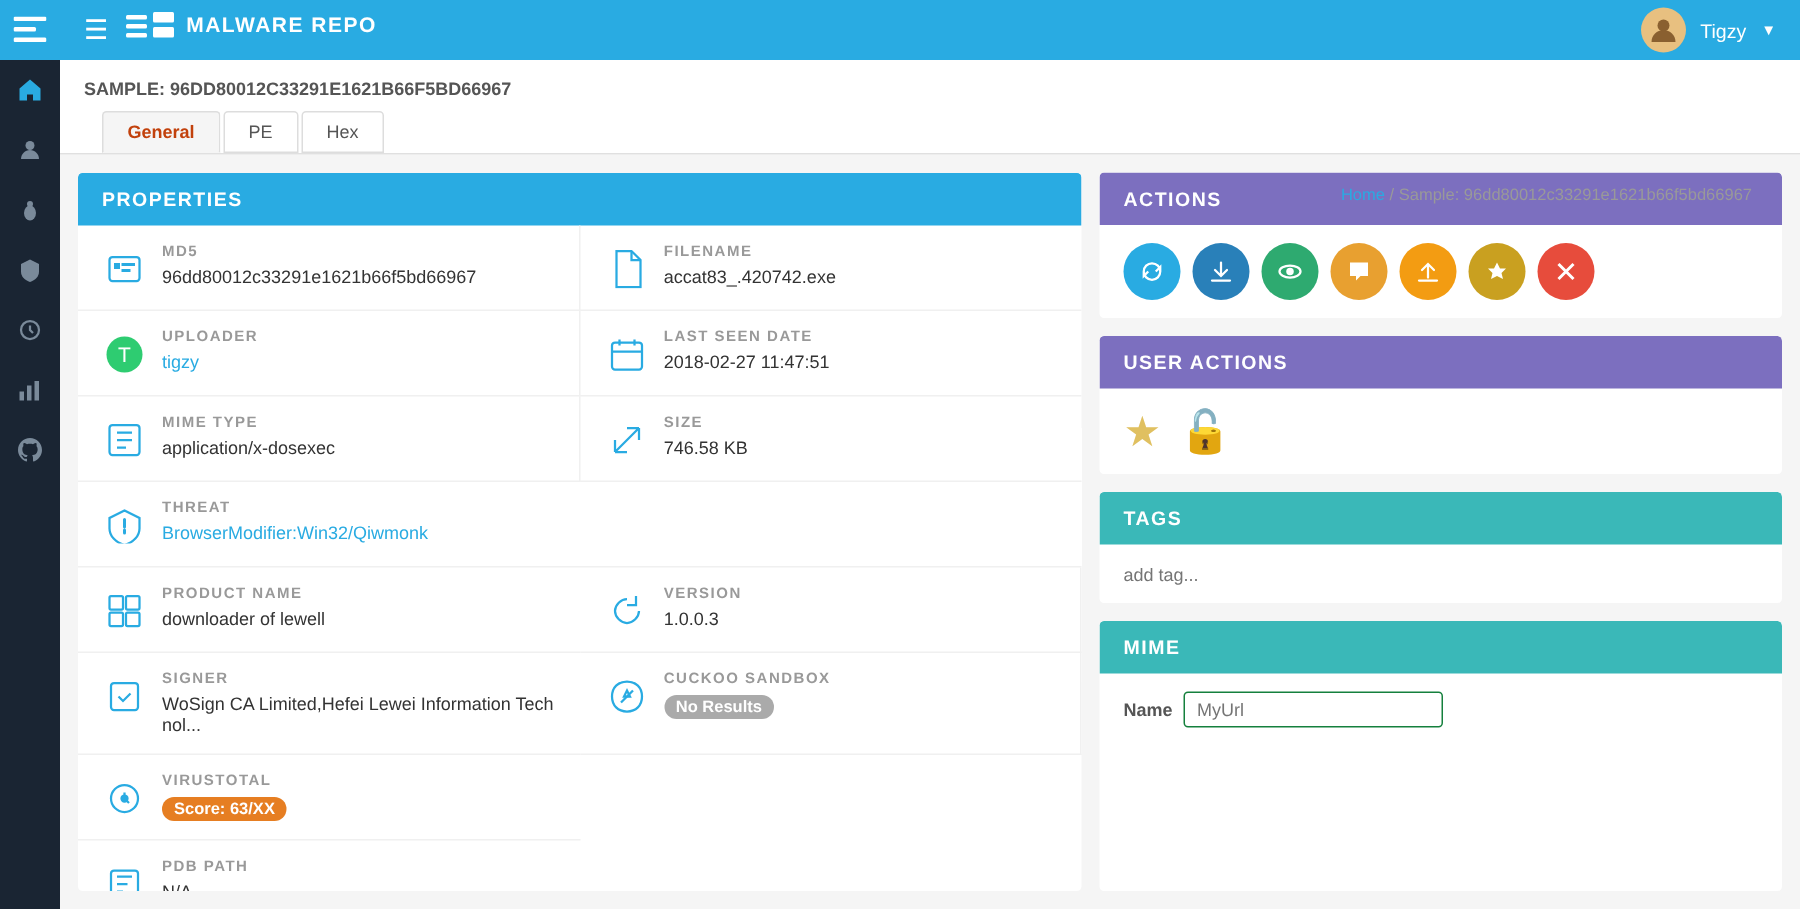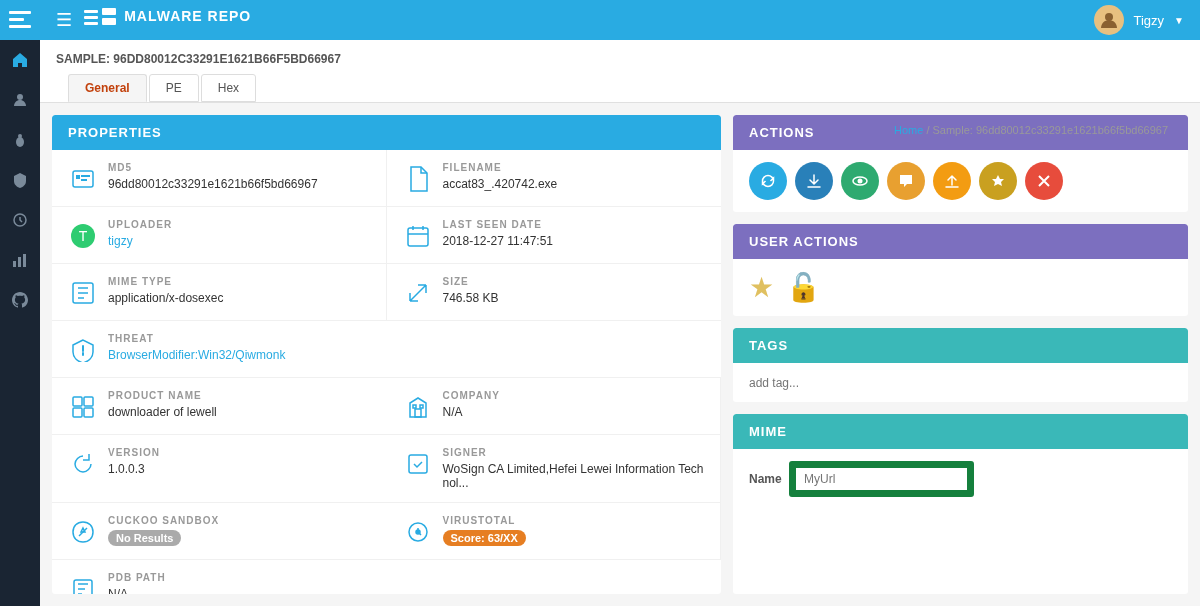--- a/index.html
+++ b/index.html
@@ -322,21 +322,21 @@
     }
     .url-label {
       font-size: 12px;
       font-weight: bold;
       color: #555;
       width: 30px;
       flex-shrink: 0;
     }
     .url-input {
       flex: 1;
-      border: 7px solid #15803d;
+      border: 1px solid #15803d;
       border-radius: 3px;
       padding: 4px 8px;
       font-size: 12px;
       color: #aaa;
       outline: none;
     }
   </style>
 </head>
 <body>
 
@@ -482,21 +482,21 @@
 
         <div class="prop-cell">
           <div class="prop-icon">
             <svg width="24" height="24" viewBox="0 0 24 24" fill="none" stroke="#29abe2" stroke-width="1.5">
                 <rect x="2" y="4" width="20" height="18" rx="2"></rect>
                 <path d="M7 2v4M17 2v4M2 10h20"></path>
               </svg>
           </div>
           <div class="prop-content">
             <div class="prop-label">LAST SEEN DATE</div>
-            <div class="prop-value">2018-12-27 11:47:51</div>
+            <div class="prop-value">2018-02-27 11:47:51</div>
           </div>
         </div>
 
         <div class="prop-cell">
           <div class="prop-icon">
             <svg width="24" height="24" viewBox="0 0 24 24" fill="none" stroke="#29abe2" stroke-width="1.5">
                 <rect x="2" y="2" width="20" height="20" rx="2"></rect>
                 <path d="M7 7h10M7 12h10M7 17h6"></path>
               </svg>
           </div>
@@ -539,34 +539,20 @@
                 <rect x="2" y="13" width="9" height="9" rx="1"></rect>
                 <rect x="13" y="13" width="9" height="9" rx="1"></rect>
               </svg>
           </div>
           <div class="prop-content">
             <div class="prop-label">PRODUCT NAME</div>
             <div class="prop-value">downloader of lewell</div>
           </div>
         </div>
 
-        <div class="prop-cell">
-          <div class="prop-icon">
-            <svg width="24" height="24" viewBox="0 0 24 24" fill="none" stroke="#29abe2" stroke-width="1.5">
-                <path d="M4 22V8l8-5 8 5v14H4z"></path>
-                <rect x="9" y="14" width="6" height="8"></rect>
-                <rect x="7" y="10" width="3" height="3"></rect>
-                <rect x="14" y="10" width="3" height="3"></rect>
-              </svg>
-          </div>
-          <div class="prop-content">
-            <div class="prop-label">COMPANY</div>
-            <div class="prop-value">N/A</div>
-          </div>
-        </div>
 
         <div class="prop-cell">
           <div class="prop-icon">
             <svg width="24" height="24" viewBox="0 0 24 24" fill="none" stroke="#29abe2" stroke-width="1.5">
                 <path d="M12 4C8 4 4 8 4 12s4 8 8 8 8-4 8-8"></path>
                 <path d="M18 2v6h-6"></path>
               </svg>
           </div>
           <div class="prop-content">
             <div class="prop-label">VERSION</div>

